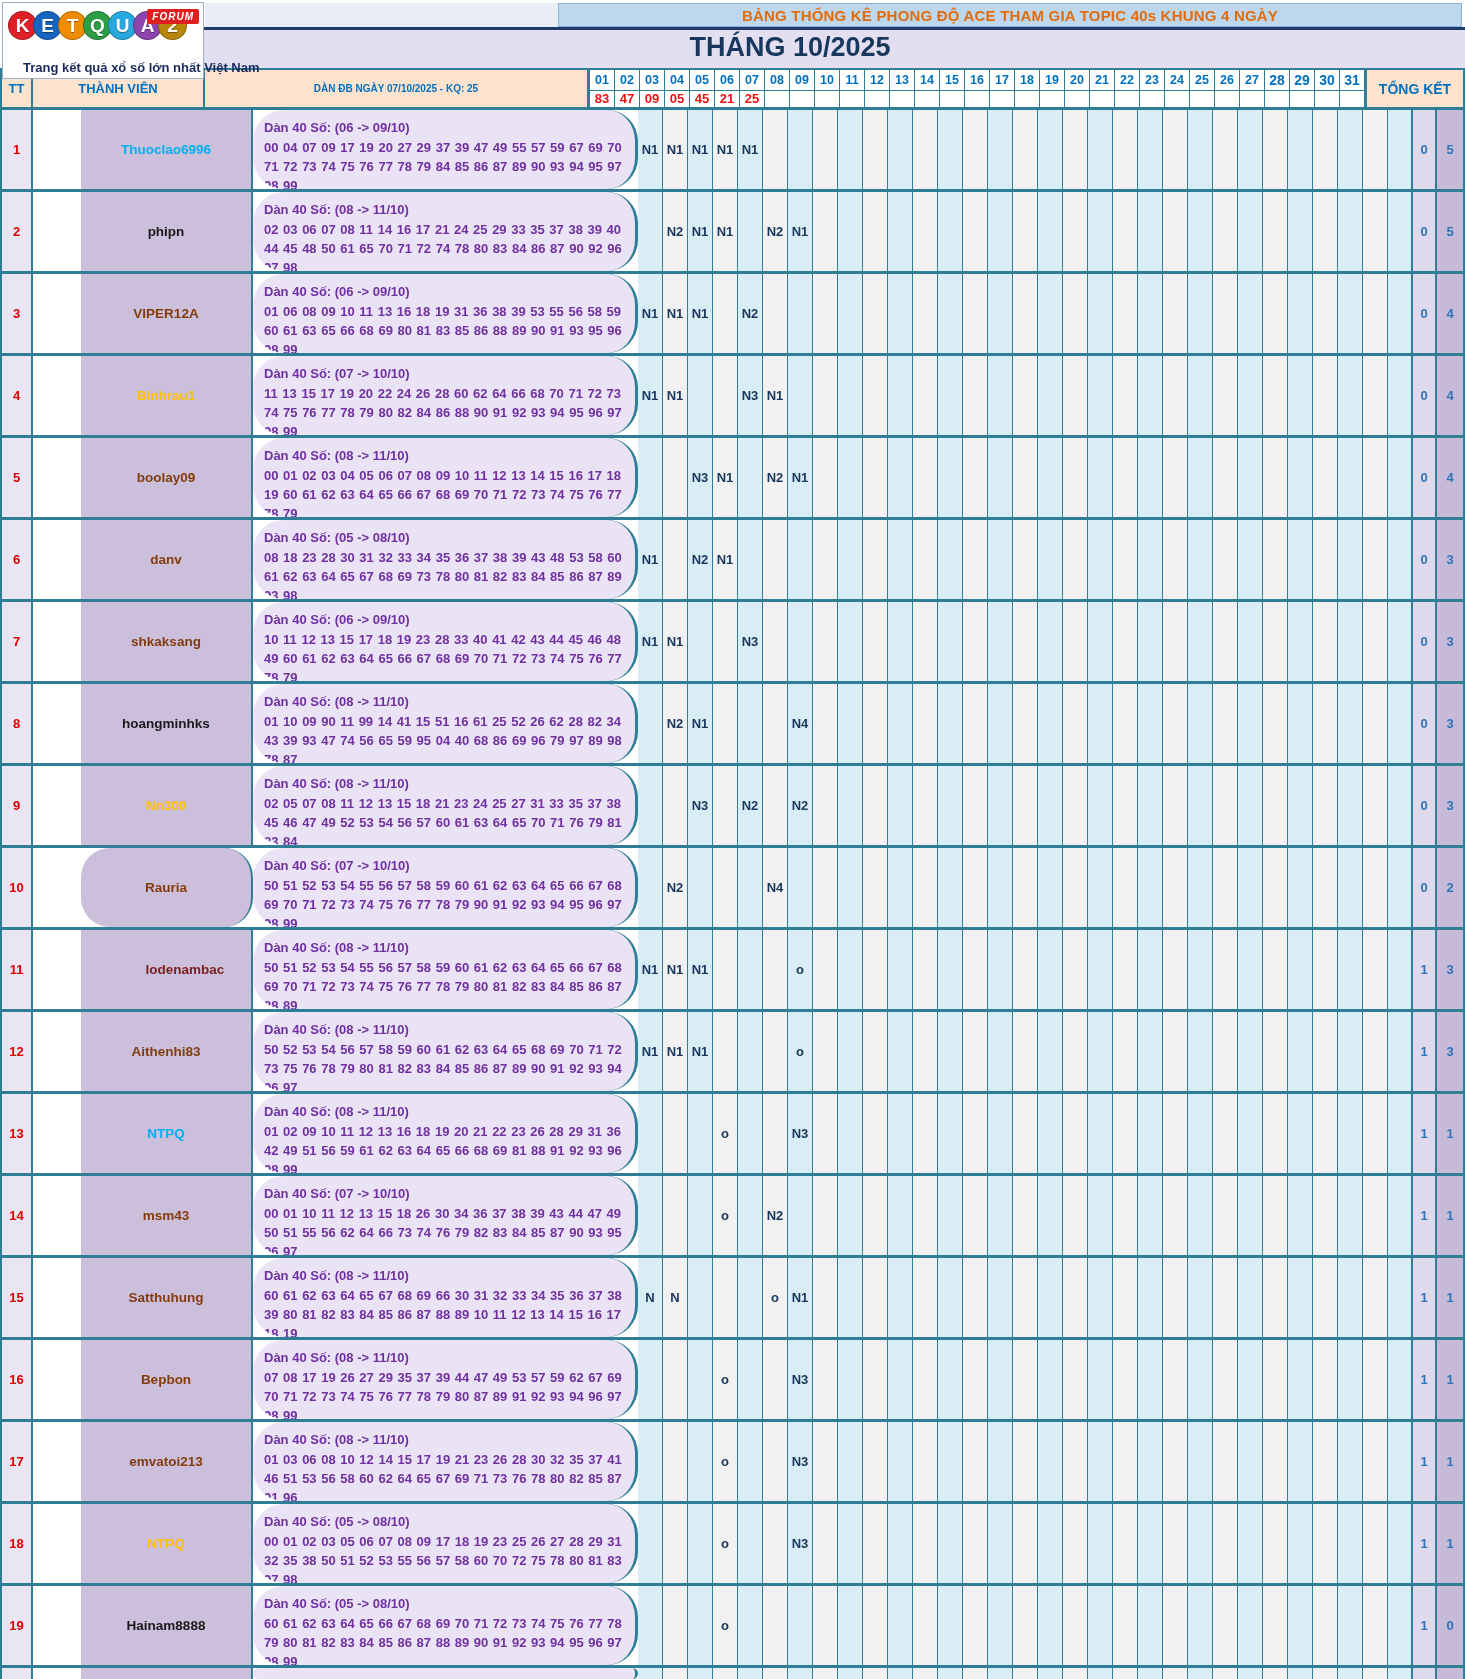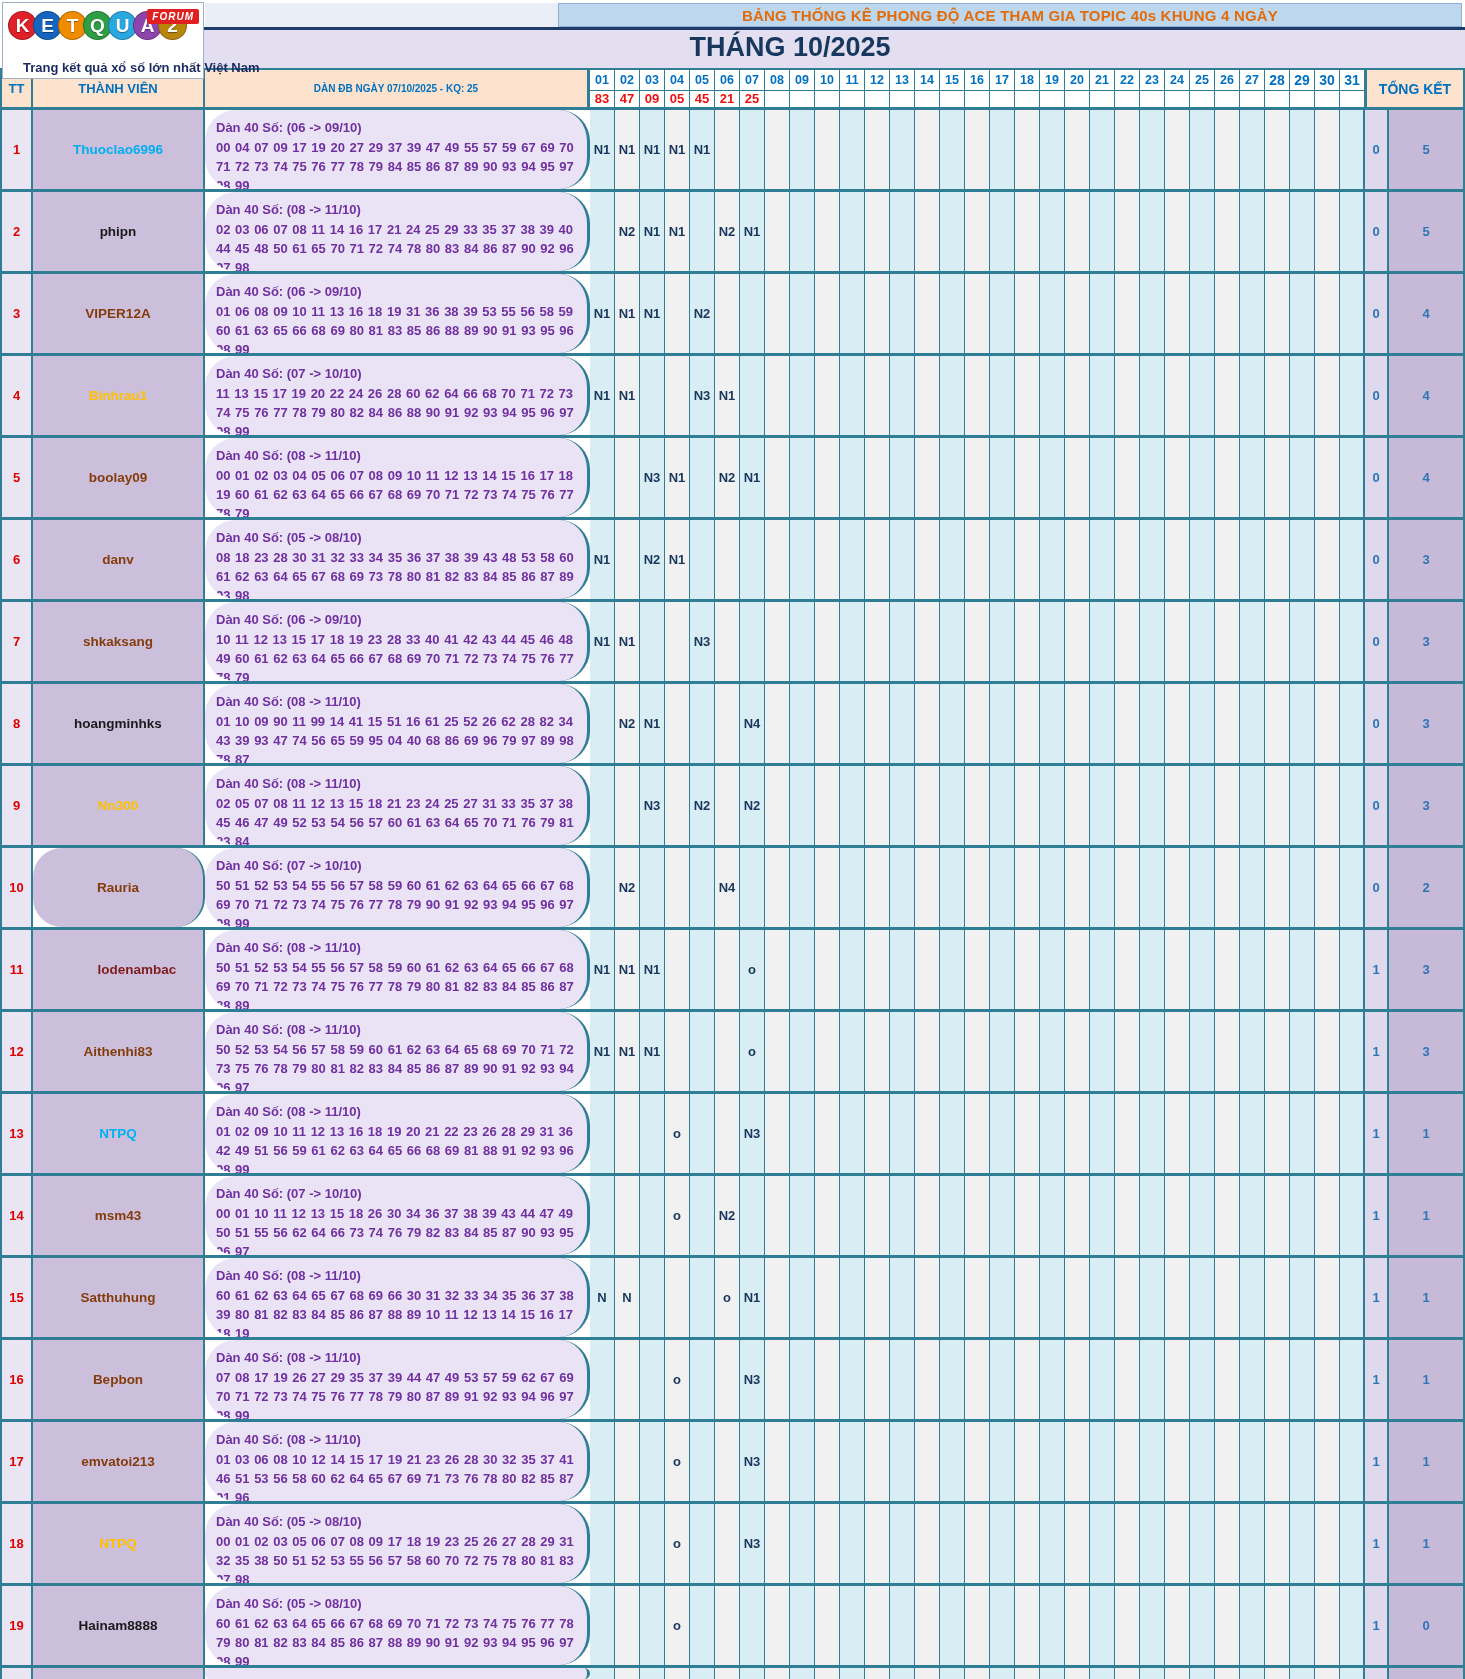--- a/index.html
+++ b/index.html
@@ -53,21 +53,21 @@
   .h-day.bd{font-size:14px;text-align:center;}
   .h-kq{color:var(--kq-red); font-size:13px;}
   .h-total{flex:1; border-left:2px solid var(--border-teal); font-size:14px;}
 
   .row{display:flex; width:1465px; height:82px; border-left:2px solid var(--border-teal);
        border-right:2px solid var(--border-teal); border-bottom:3px solid var(--border-teal);}
   .c-tt{width:31px; background:var(--tt-bg); color:var(--tt-red); font-weight:bold; font-size:13px;
         display:flex; align-items:center; justify-content:center; border-right:2px solid var(--border-teal);}
   .c-member{width:172px; background:var(--member-bg); font-weight:bold; font-size:13.5px;
             display:flex; align-items:center; justify-content:center; text-align:center;
-            border-right:2px solid var(--border-teal);}
+            border-right:2px solid var(--border-teal);margin-left:48px;}
   .c-dan{width:385px; background:var(--dan-bg); color:var(--dan-purple); font-weight:bold; font-size:13px;
          line-height:19px; padding:8px 11px 0 11px; border-right:3px solid var(--border-teal); overflow:hidden;border-radius:31px;}
   .dan-title{margin-bottom:1px;}
   .dan-nums{word-spacing:1px;}
   .c-day{width:25px; border-right:1px solid var(--border-teal); display:flex; align-items:center;
          justify-content:center; color:var(--navy); font-weight:bold; font-size:13px;}
   .c-day.odd{background:var(--day-cyan);}
   .c-day.even{background:var(--day-gray);}
   .c-day.last{border-right:2px solid var(--border-teal);}
   .c-t1{width:24px; background:var(--total1-bg); color:var(--total-text); font-weight:bold; font-size:13px;

